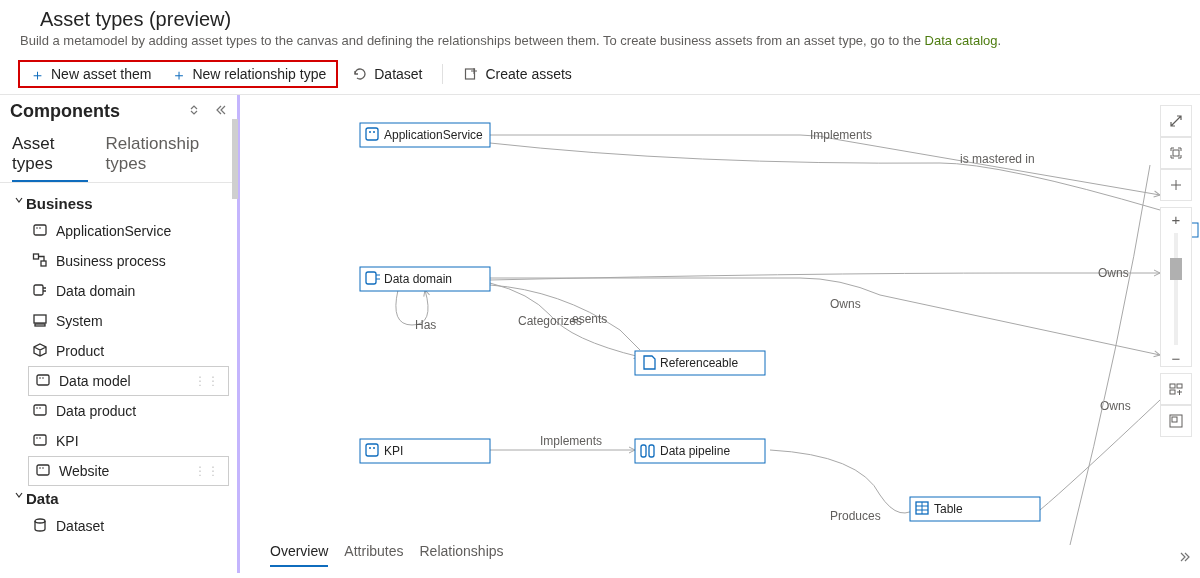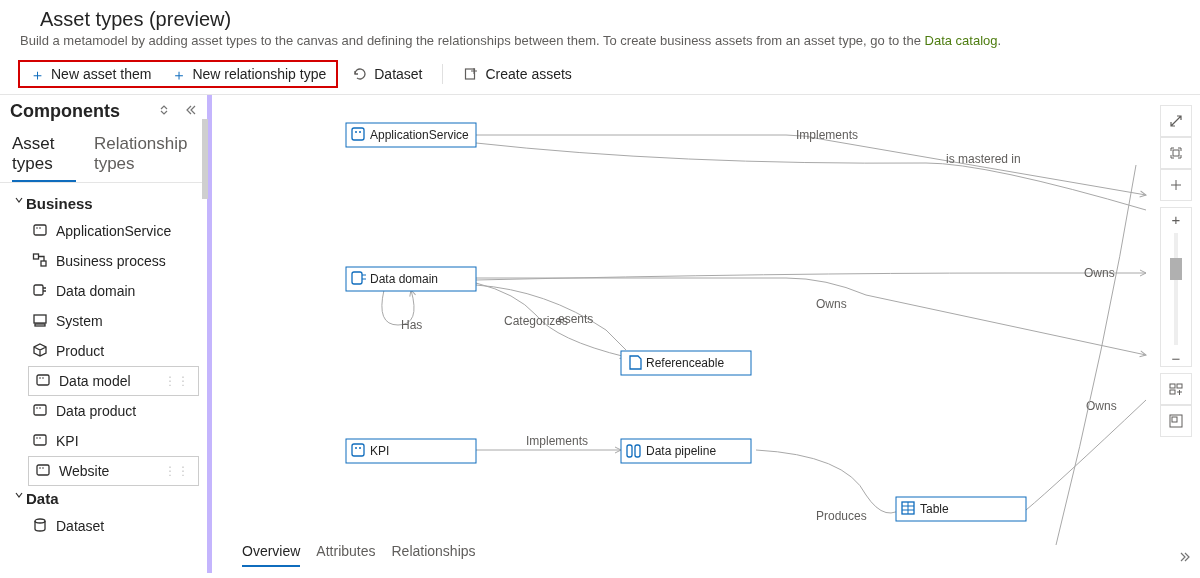--- a/index.html
+++ b/index.html
@@ -14,21 +14,21 @@
   
   .toolbar { display:flex; align-items:center; padding:8px 12px 6px 18px; border-bottom:1px solid #e5e5e5; gap:4px;}
   .toolbar-btn { display:inline-flex; align-items:center; gap:6px; padding:4px 10px; font-size:14px; color:#242424; background:transparent; border:none; cursor:pointer;}
   .toolbar-btn .plus { color:#0f6cbd; font-size:15px; line-height:1;}
   .toolbar-btn .iconwrap{ display:inline-flex; color:#605e5c;}
   .highlight-box { border:2px solid #d40000; display:inline-flex; }
   .vert-div { width:1px; height:20px; background:#e0e0e0; margin:0 6px;}
 
   
   .layout { display:flex; height:calc(578px - 100px); }
-  .sidebar { width:212px; border-right:5px solid #c4b5fd; position:relative; padding-top:4px;}
+  .sidebar { width:240px; border-right:3px solid #c4b5fd; position:relative; padding-top:4px;}
   .components-header { display:flex; align-items:center; justify-content:space-between; padding:2px 10px 4px 10px;}
   .components-title { font-size:18px; font-weight:600;}
   .collapse-icons { display:flex; gap:12px; color:#605e5c;}
   .filter { margin:2px 10px 6px 10px; border:1px solid #9e9e9e; display:flex; align-items:center; gap:6px; padding:2px 8px; height:24px;}
   .filter input { border:none; outline:none; font-size:13px; color:#605e5c; flex:1; background:transparent;}
   .tabs-comp { display:flex; gap:18px; padding:0 12px; border-bottom:1px solid #e5e5e5;}
   .tabs-comp .tab { padding:8px 0 6px; color:#605e5c; font-size:17px; cursor:pointer; border-bottom:2px solid transparent;}
   .tabs-comp .tab.active { color:#242424; font-weight:500; border-bottom-color:#0f6cbd;}
   .tree { padding:8px 0;}
   .group-header { display:flex; align-items:flex-start; gap:2px; padding:4px 14px; font-weight:600; font-size:15px;}

